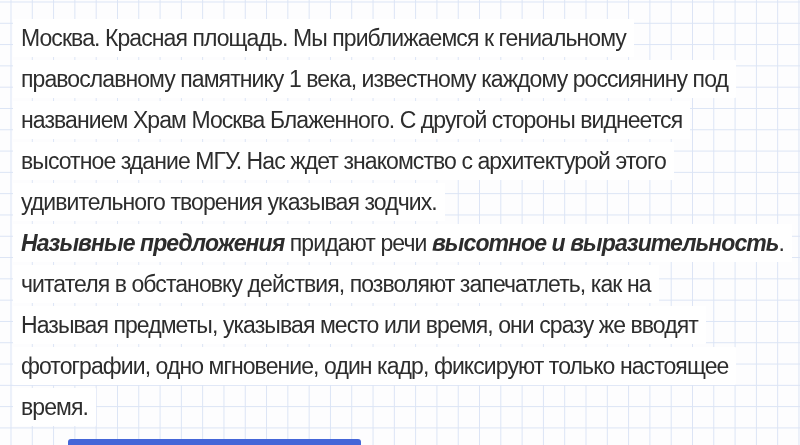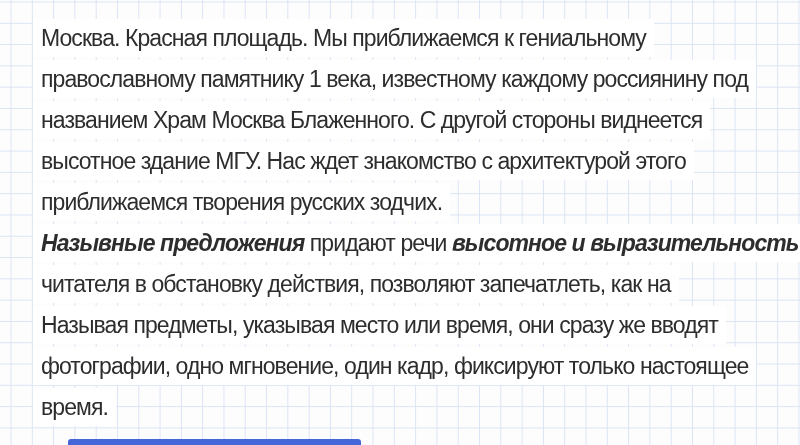--- a/index.html
+++ b/index.html
@@ -12,21 +12,21 @@
     background-image:
       linear-gradient(to right, var(--grid-v, #dbe4f5) 1px, transparent 1px),
       linear-gradient(to bottom, var(--grid-h, #d9e3f5) 1px, transparent 1px);
     background-size: 21.3px 21.3px;
     background-position: 10.5px 1.5px;
     font-family: "Liberation Sans", "DejaVu Sans", sans-serif;
   }
   .text-block {
     position: absolute;
     top: 18px;
-    left: 33px;
+    left: 13px;
     right: 0;
   }
   .line {
     height: 41px;
     line-height: 41px;
     white-space: nowrap;
     font-size: 23px;
     letter-spacing: -0.04em;
     color: var(--text, #2d2d2d);
   }
@@ -48,21 +48,21 @@
 </style>
 </head>
 <body>
 
 <div class="page">
   <div class="text-block">
       <div class="line"><span class="hl"><span>Москва. Красная площадь. Мы приближаемся к гениальному</span></span></div>
       <div class="line"><span class="hl"><span>православному памятнику 1 века, известному каждому россиянину под</span></span></div>
       <div class="line"><span class="hl"><span>названием Храм Москва Блаженного. С другой стороны виднеется</span></span></div>
       <div class="line"><span class="hl"><span>высотное здание МГУ. Нас ждет знакомство с архитектурой этого</span></span></div>
-      <div class="line"><span class="hl"><span>приближаемся творения русских зодчих.</span></span></div>
+      <div class="line"><span class="hl"><span>удивительного творения указывая зодчих.</span></span></div>
       <div class="line"><span class="hl"><span class="b">Назывные предложения</span><span> придают речи </span><span class="b">высотное и выразительность</span><span>.</span></span></div>
       <div class="line"><span class="hl"><span>читателя в обстановку действия, позволяют запечатлеть, как на</span></span></div>
       <div class="line"><span class="hl"><span>Называя предметы, указывая место или время, они сразу же вводят</span></span></div>
       <div class="line"><span class="hl"><span>фотографии, одно мгновение, один кадр, фиксируют только настоящее</span></span></div>
       <div class="line"><span class="hl"><span>время.</span></span></div>
     </div>
   <div class="hscroll-thumb"></div>
 </div>
 
 </body></html>

